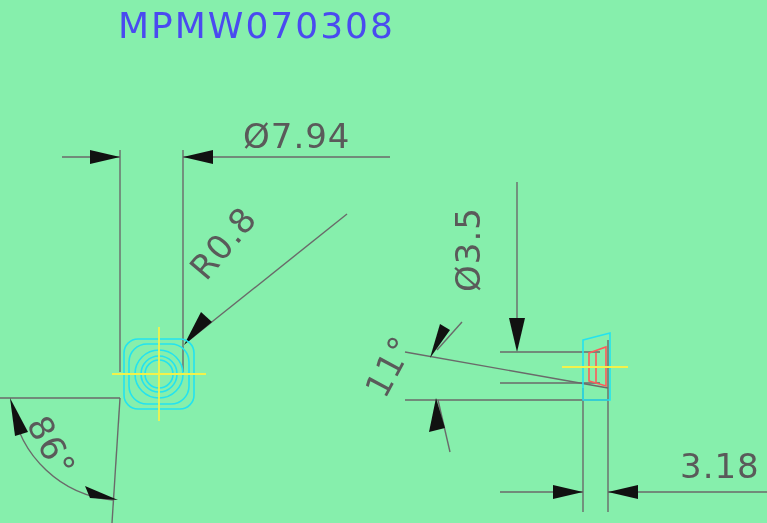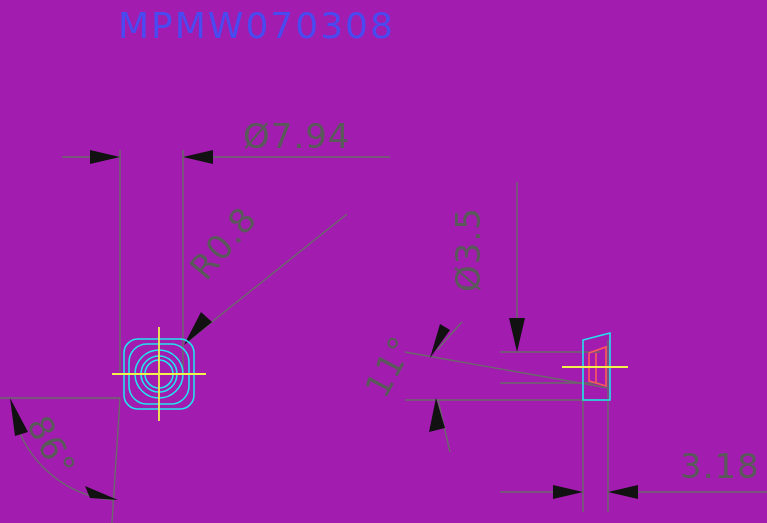--- a/index.html
+++ b/index.html
@@ -8,21 +8,21 @@
     padding: 0;
     background: #ffffff;
   }
   body {
     font-family: "DejaVu Sans", sans-serif;
   }
   #drawing-root {
     position: relative;
     width: 767px;
     height: 523px;
-    background: #a21caf;
+    background: #86efac;
     overflow: hidden;
   }
   #cad-svg {
     position: absolute;
     left: 0;
     top: 0;
     width: 767px;
     height: 523px;
     display: block;
   }

